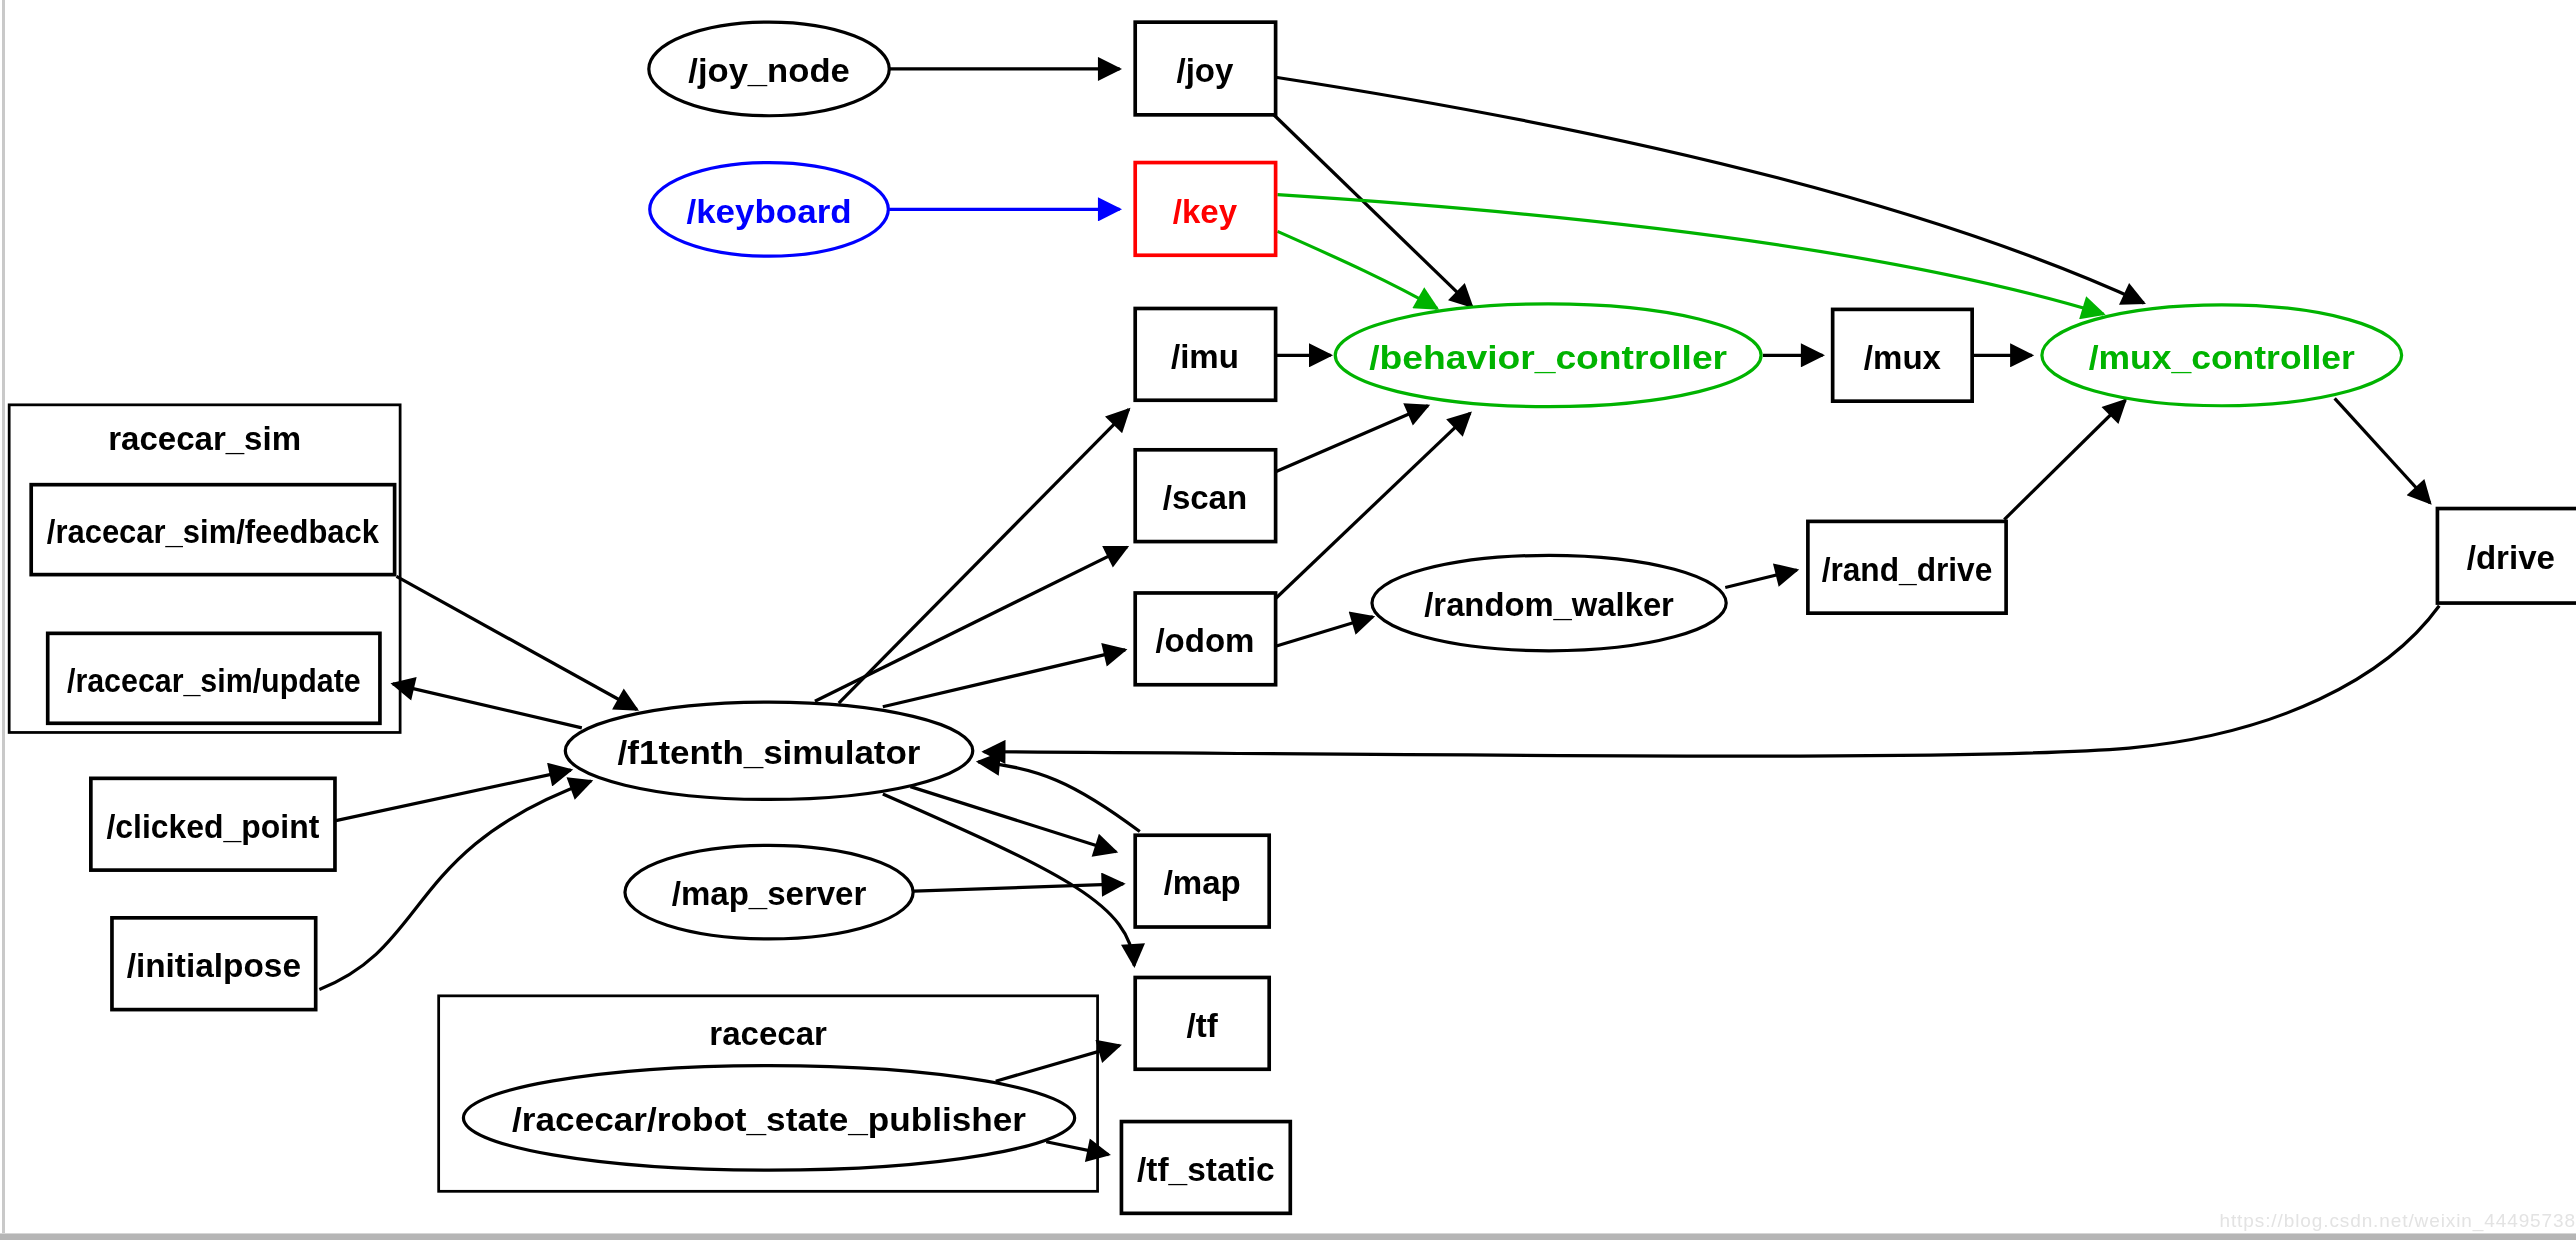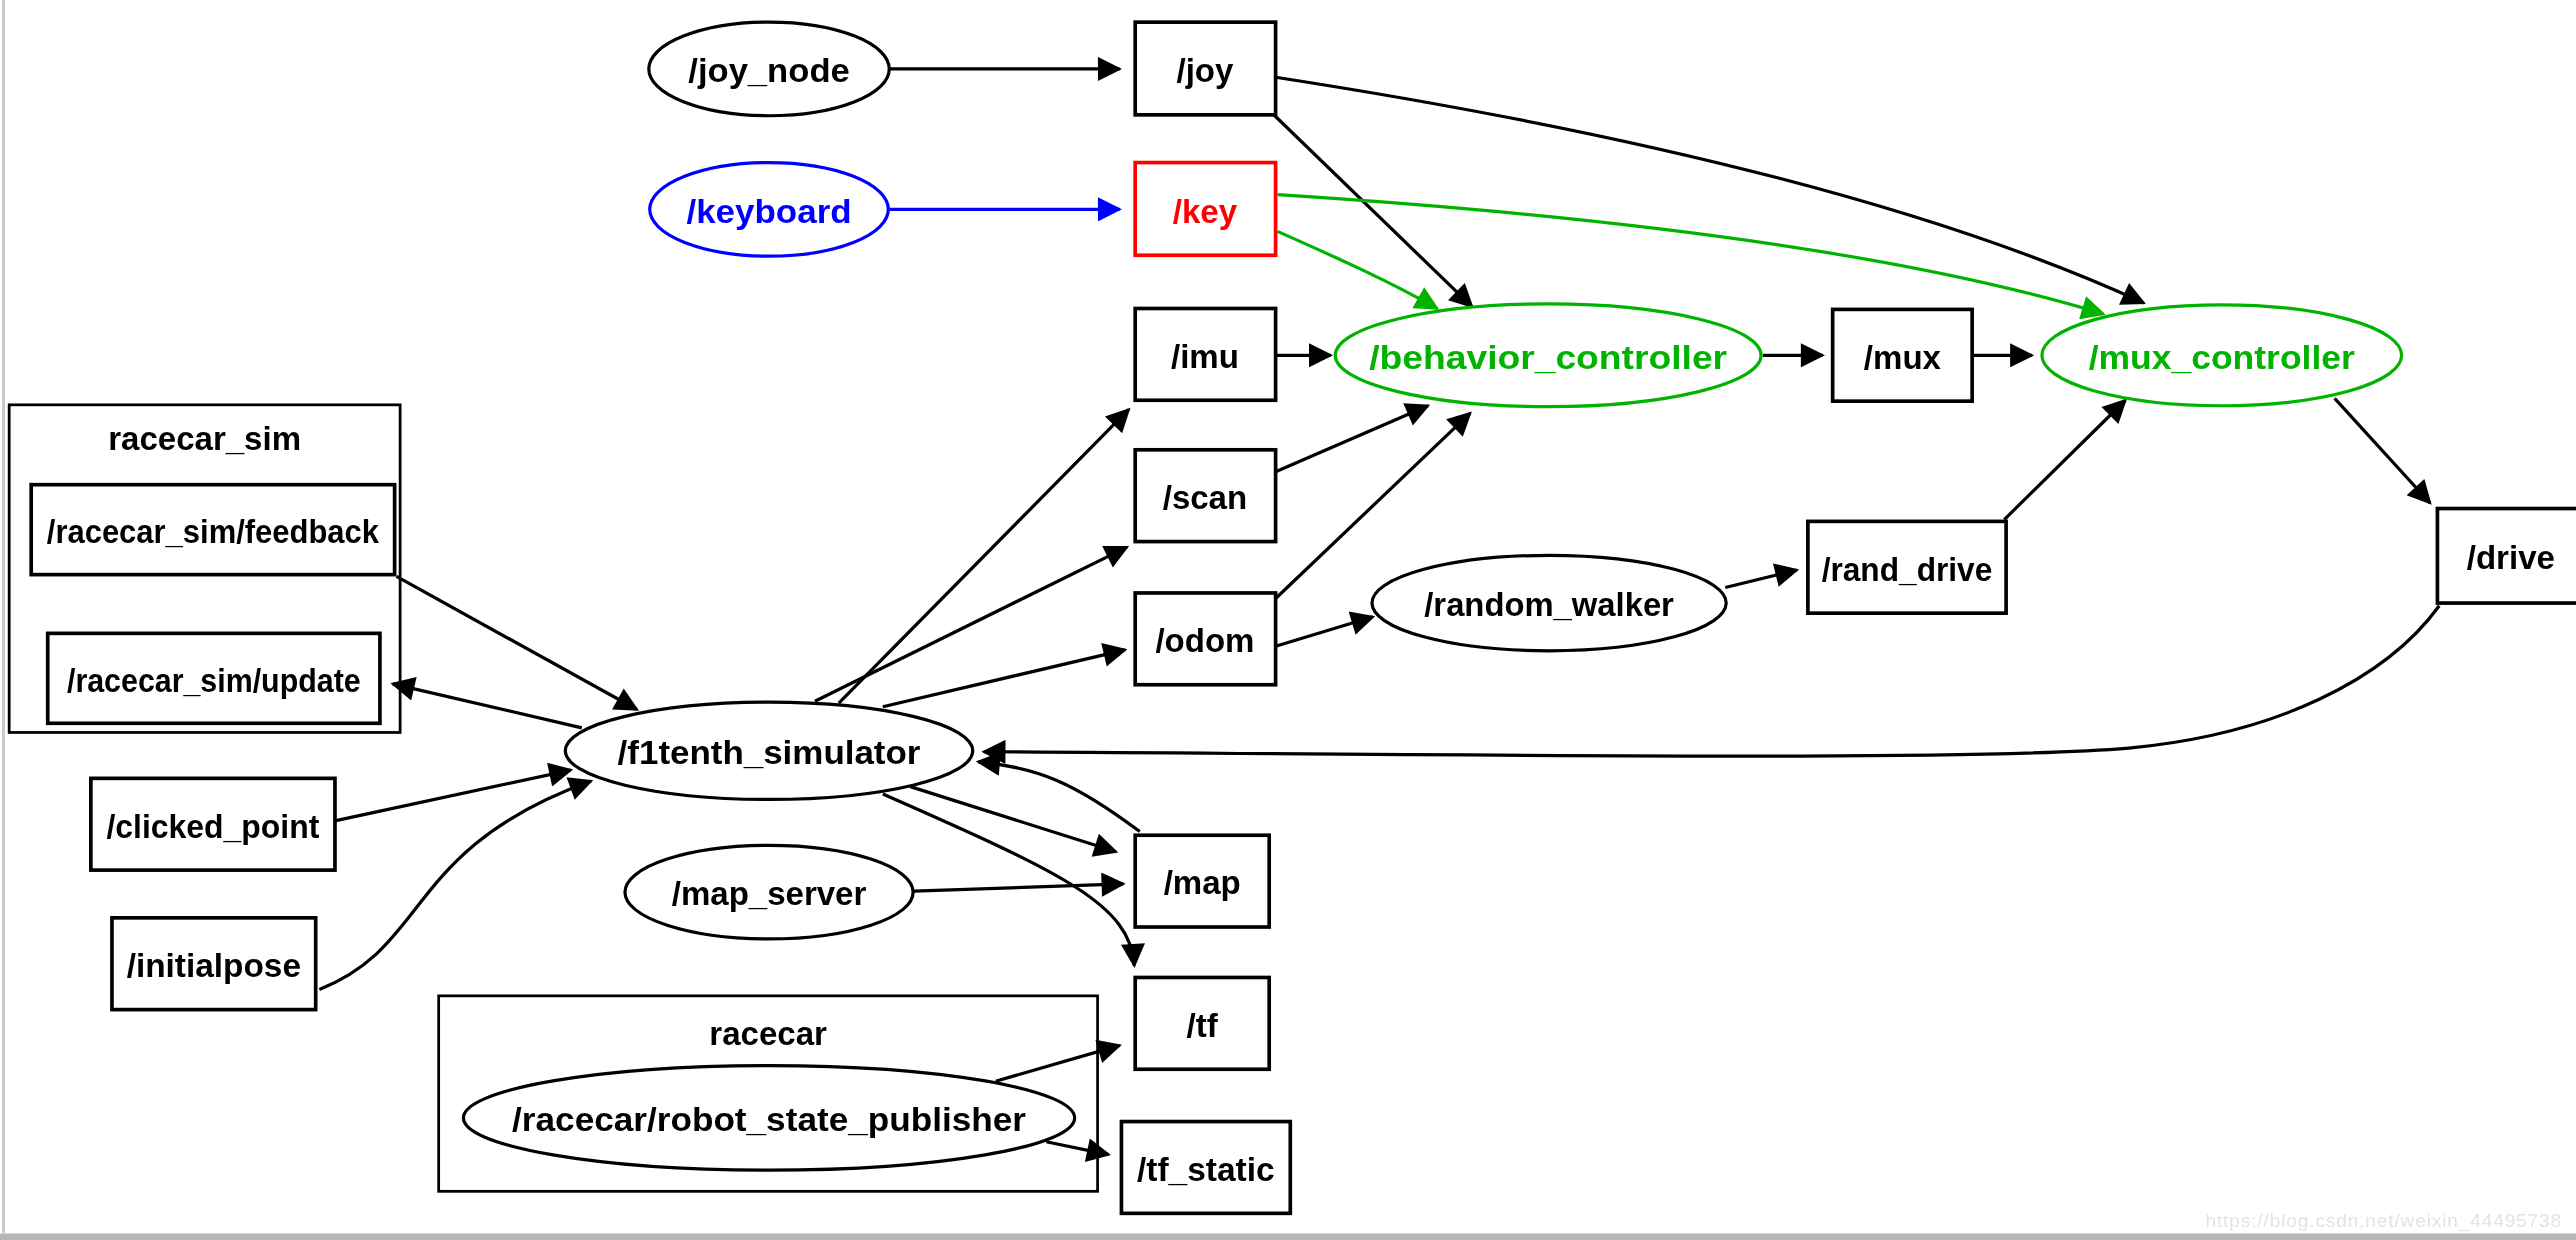--- a/index.html
+++ b/index.html
@@ -13,21 +13,21 @@
   #frame-left {
     position: absolute; left: 1.8px; top: 0; width: 2.8px; height: 1234px;
     background: #c9c9c9;
   }
   #bottom-scrollbar {
     position: absolute; left: 0; top: 1233px; width: 2576px; height: 7.3px;
     background: #b5b5b5; border-top: 1.8px solid #d6d6d6;
     box-sizing: border-box;
   }
   #watermark {
-    position: absolute; right: 14px; top: 1210px;
+    position: absolute; right: 0; top: 1210px;
     font-size: 19px; font-weight: 400; color: #e3e3e3;
     letter-spacing: 0.9px;
   }
   svg text {
     font-family: "Liberation Sans", "DejaVu Sans", sans-serif;
     font-weight: bold;
     font-size: 36px;
   }
   .node-box   { fill: #ffffff; stroke: #000000; stroke-width: 4; }
   .node-ell   { fill: #ffffff; stroke: #000000; stroke-width: 3.5; }

